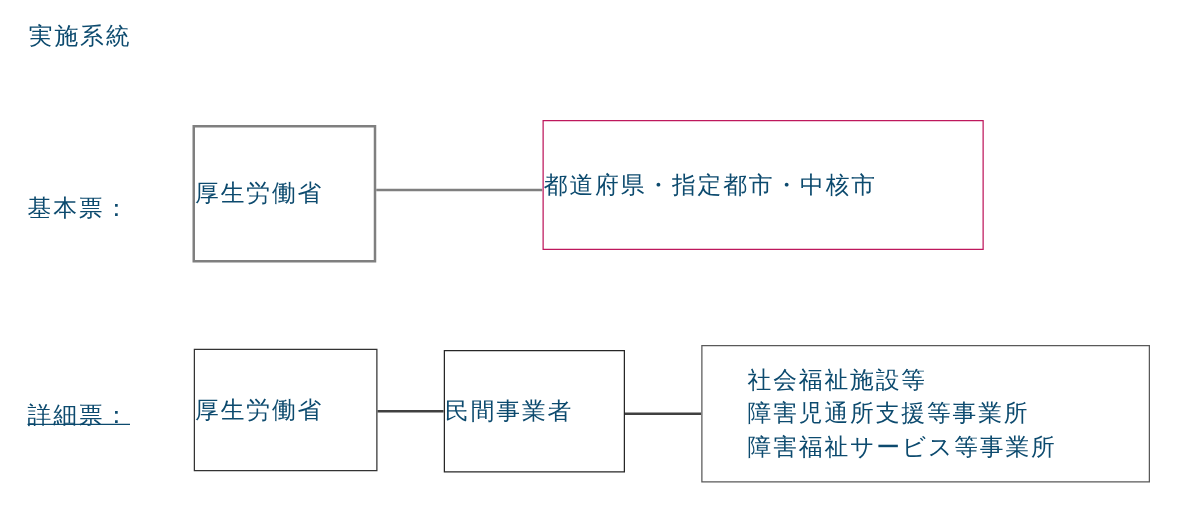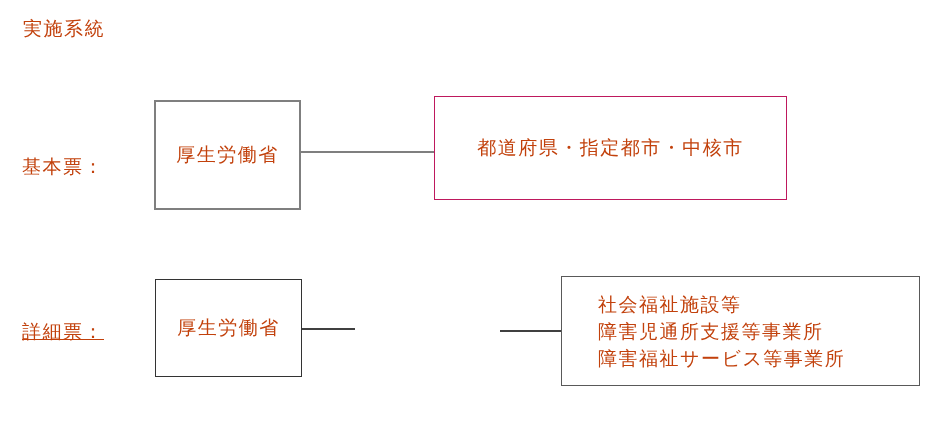--- a/index.html
+++ b/index.html
@@ -7,21 +7,21 @@
     padding: 0;
     background: #ffffff;
   }
   .canvas {
     position: relative;
     width: 951px;
     height: 421px;
     background: #ffffff;
     overflow: hidden;
     font-family: "DejaVu Serif", "Liberation Serif", serif;
-    color: #c2410c;
+    color: #0c4a6e;
     font-size: 19px;
     letter-spacing: 1.5px;
   }
   .title {
     position: absolute;
     left: 23px;
     top: 16px;
     white-space: nowrap;
   }
   .row-label {
@@ -30,21 +30,20 @@
     white-space: nowrap;
   }
   .label-basic  { top: 154px; font-family: Liberation Serif, serif; }
   .label-detail { top: 319px; text-decoration: underline; }
   .box {
     position: absolute;
     box-sizing: border-box;
     background: #ffffff;
     display: flex;
     align-items: center;
-    justify-content: center;
     white-space: nowrap;
   }
   .box-a {
     left: 154px; top: 100px; width: 147px; height: 110px;
     border: 2px solid #7f7f7f;
   }
   .box-b {
     left: 434px; top: 96px; width: 353px; height: 104px;
     border: 1px solid #be185d;
   }
@@ -95,20 +94,23 @@
   </div>
 
   <div class="row-label label-detail">詳細票：</div>
 
   <div class="box box-c">
     <span>厚生労働省</span>
   </div>
 
   <div class="hline line-b"></div>
 
+  <div class="box box-d">
+    <span>民間事業者</span>
+  </div>
 
   <div class="hline line-c"></div>
 
   <div class="box box-e">
     <div class="eline">社会福祉施設等</div>
     <div class="eline">障害児通所支援等事業所</div>
     <div class="eline">障害福祉サービス等事業所</div>
   </div>
 
 </div>

